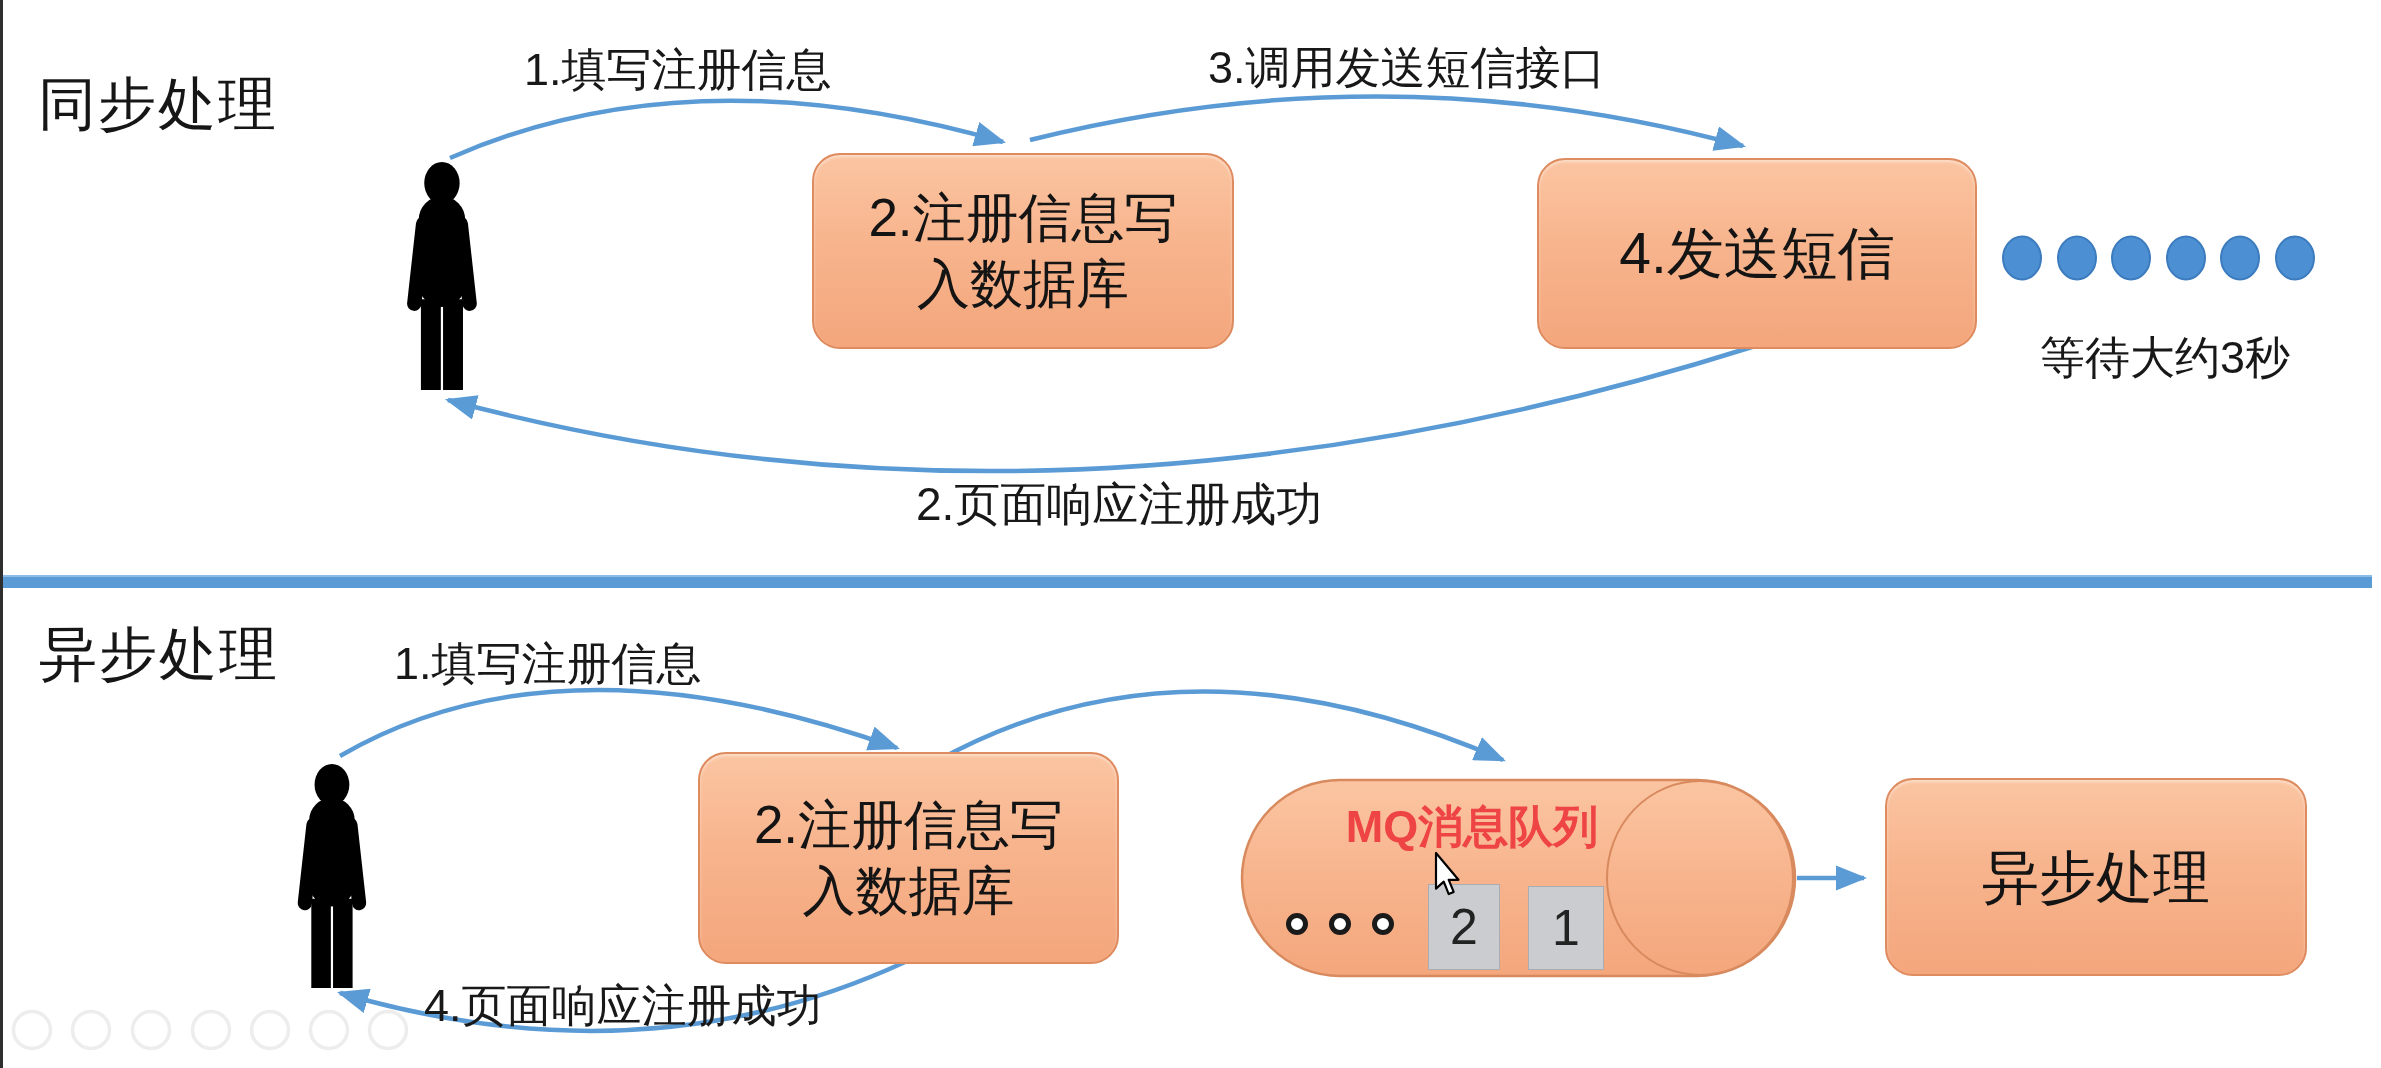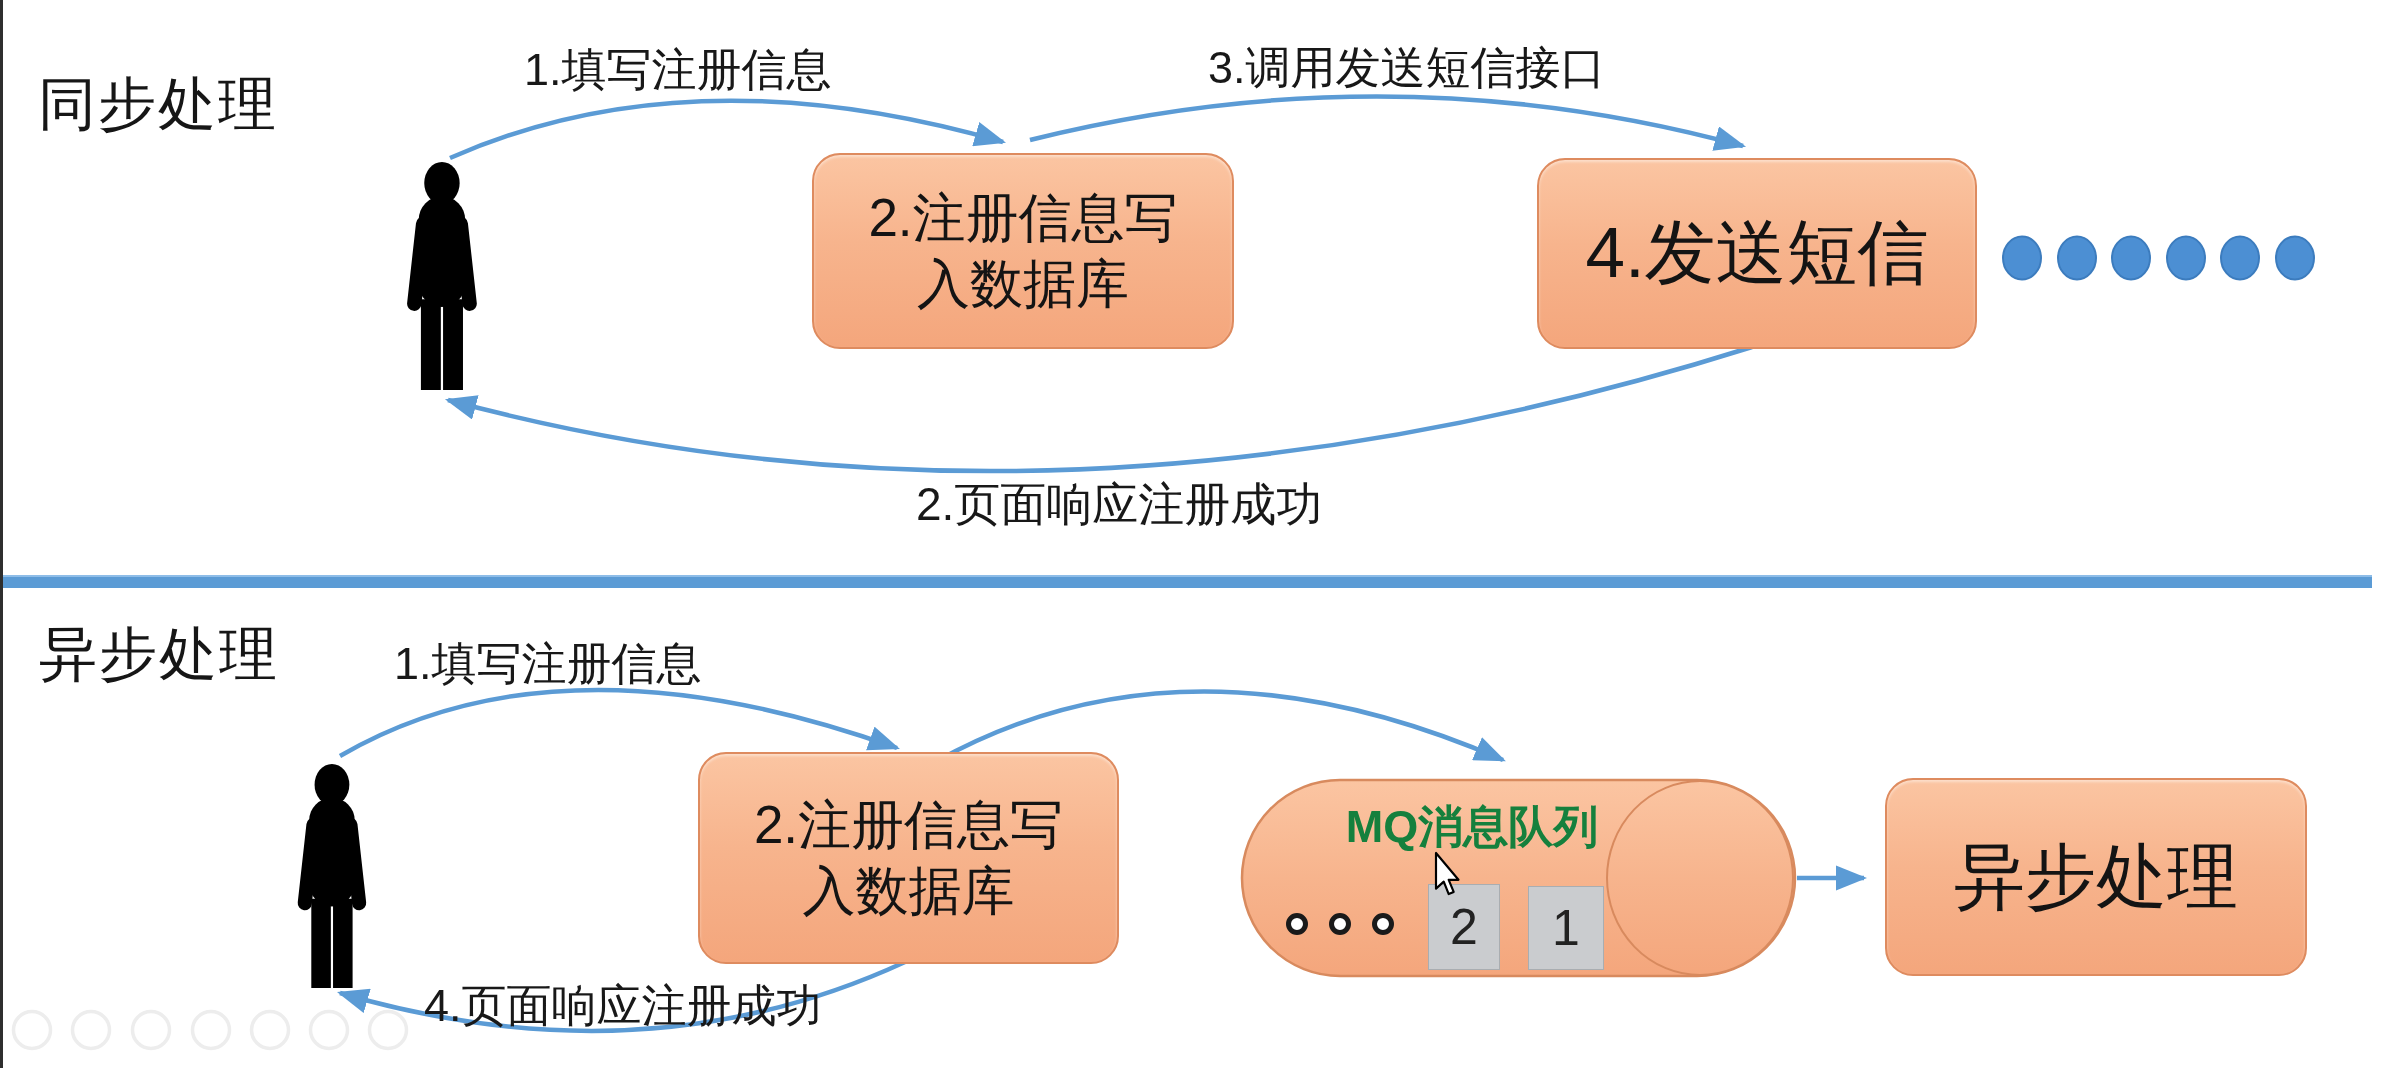--- a/index.html
+++ b/index.html
@@ -16,28 +16,28 @@
     position:absolute;font-size:45px;color:#181818;z-index:3;white-space:nowrap;
   }
   .pbox{
     position:absolute;z-index:2;border-radius:28px;
     background:linear-gradient(180deg,#fbc5a2 0%,#f7b48d 45%,#f4a67c 100%);
     border:2px solid #de8b5f;
     display:flex;flex-direction:column;align-items:center;justify-content:center;
     box-shadow:inset 0 2px 3px rgba(255,255,255,.45);
   }
   .pbox-line{font-size:53px;line-height:1.24;color:#141414;white-space:nowrap;}
-  .pbox-line.big{font-size:71px;}
+  .pbox-line.big{font-size:57px;}
   .divider{
     position:absolute;left:0;top:575px;width:2372px;height:11px;z-index:2;
     background:#5b9bd5;border-top:2px solid #8ebde8;
   }
   .mq-title{
     position:absolute;left:1322px;top:797px;width:300px;z-index:3;
-    font-size:45px;font-weight:bold;color:#15803d;text-align:center;white-space:nowrap;
+    font-size:45px;font-weight:bold;color:#ef4444;text-align:center;white-space:nowrap;
   }
   .q-item{
     position:absolute;z-index:3;background:#cacccf;border:1px solid #a9adb1;
     display:flex;align-items:center;justify-content:center;
     font-size:50px;color:#222;
   }
   .edge-line{position:absolute;left:0;top:0;width:3px;height:1068px;background:#2e2e2e;z-index:4;}
   #cursor-layer{position:absolute;left:0;top:0;z-index:6;}
 </style>
 </head>
@@ -117,20 +117,21 @@
     <div class="pbox-line">2.注册信息写</div>
     <div class="pbox-line">入数据库</div>
   </div>
 
   <div class="lbl" style="left:1208px;top:38px">3.调用发送短信接口</div>
 
   <div class="pbox" style="left:1537px;top:158px;width:436px;height:187px">
     <div class="pbox-line big">4.发送短信</div>
   </div>
 
+  <div class="lbl" style="left:2040px;top:328px">等待大约3秒</div>
 
   <div class="lbl" style="left:916px;top:474px;font-size:46px">2.页面响应注册成功</div>
 
   <div class="divider"></div>
 
   <div class="section-title" style="left:39px;top:616px">异步处理</div>
 
   <div class="lbl" style="left:394px;top:634px">1.填写注册信息</div>
 
   <div class="pbox" style="left:698px;top:752px;width:417px;height:208px">

